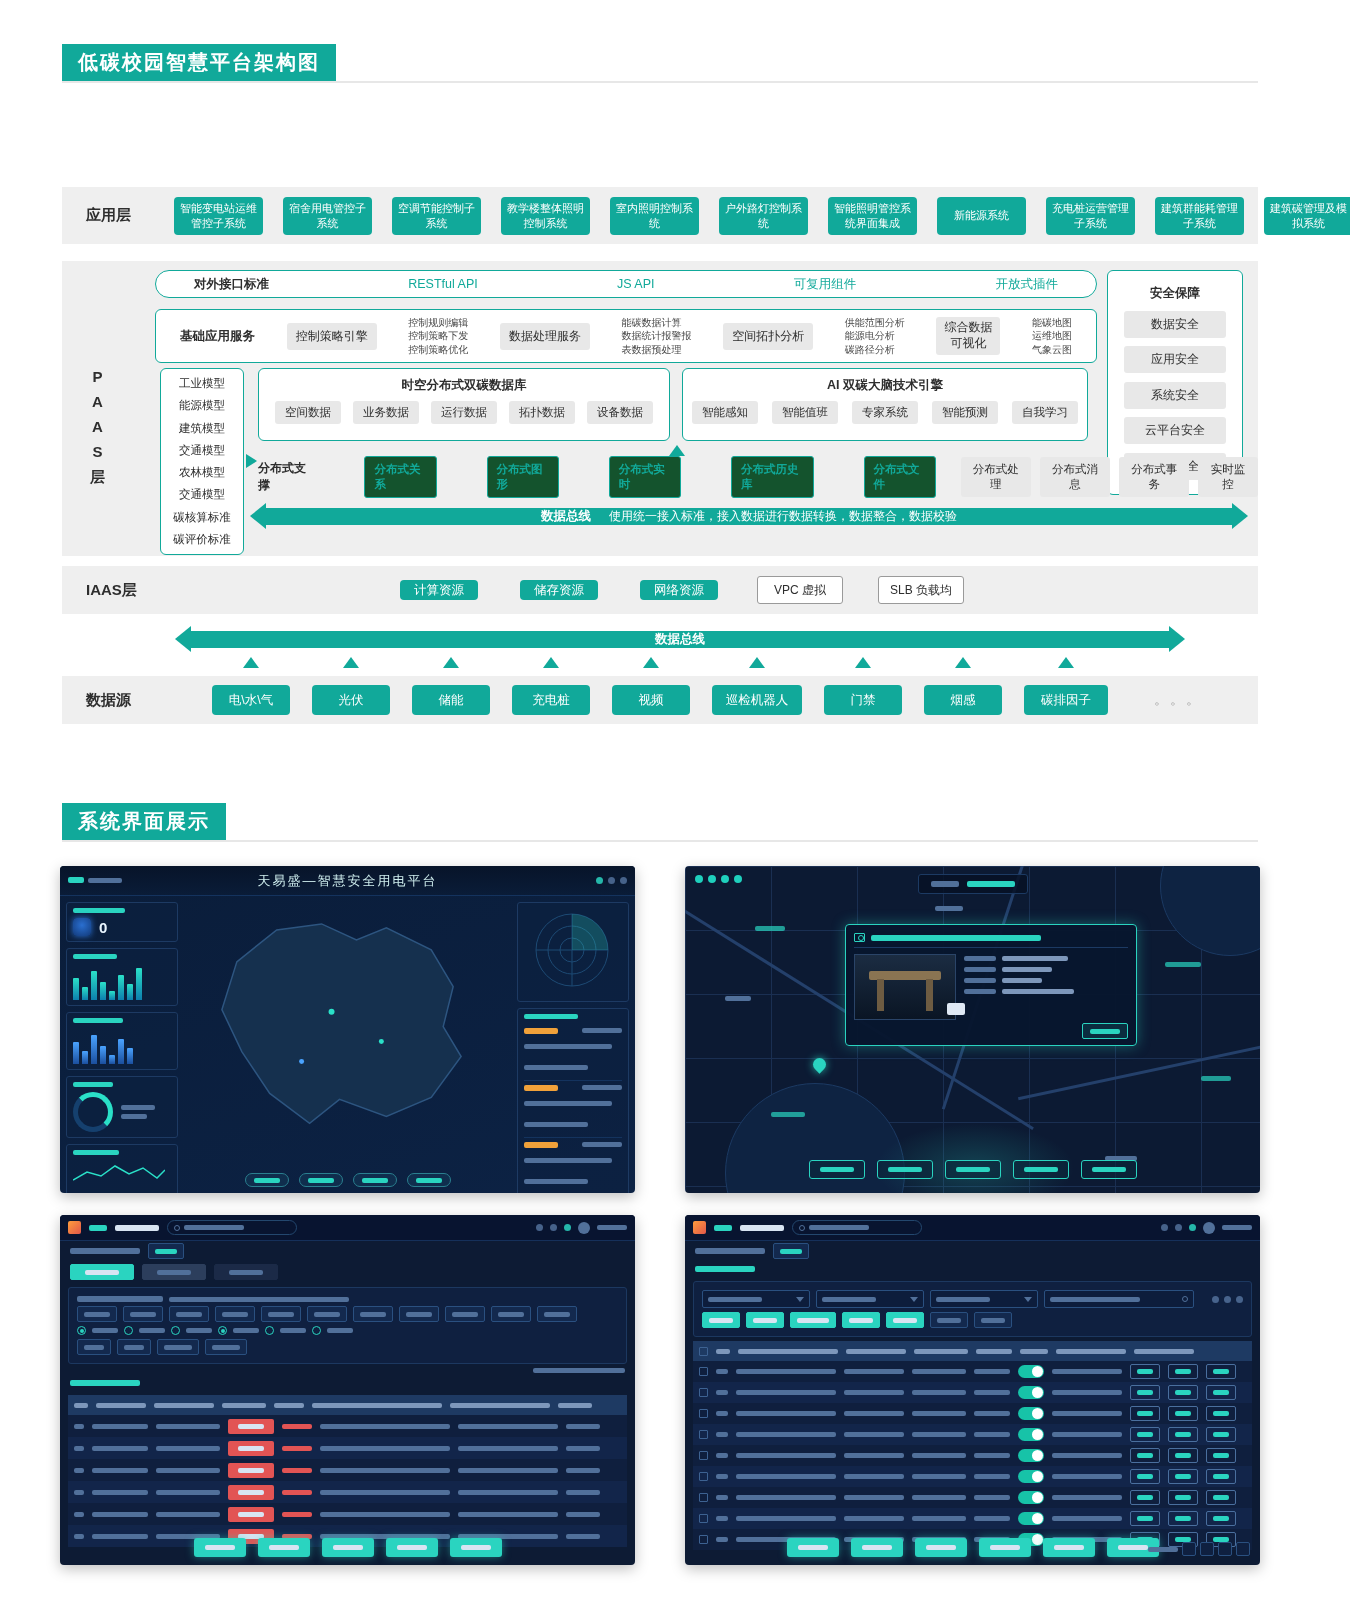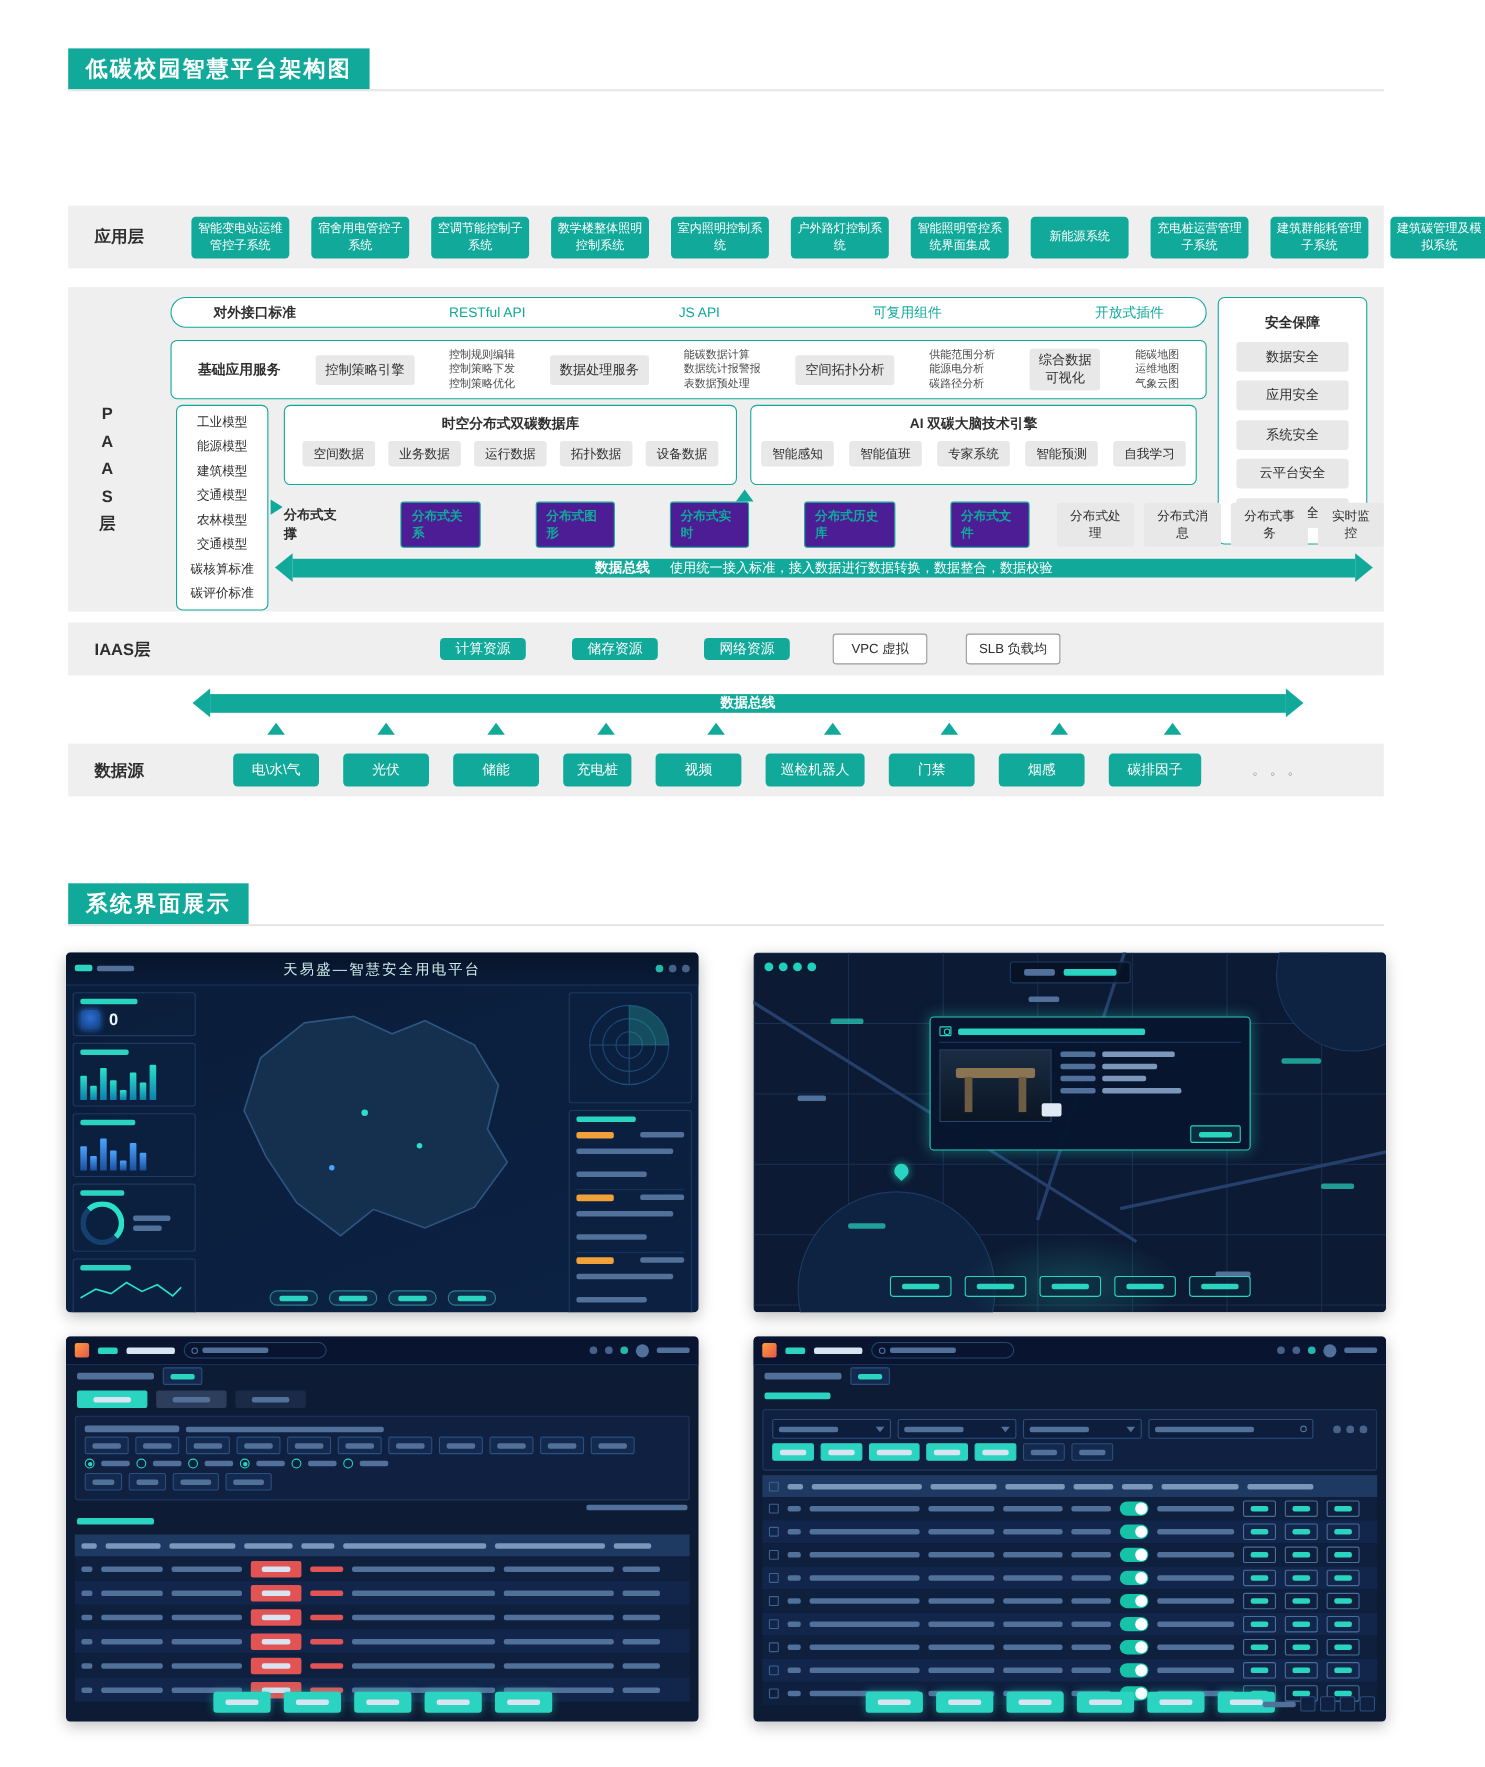--- a/index.html
+++ b/index.html
@@ -43,21 +43,21 @@
 .arr-r{position:absolute;left:184px;top:193px;width:0;height:0;border-top:7px solid transparent;border-bottom:7px solid transparent;border-left:11px solid var(--teal);}
 .db-box{position:absolute;left:196px;top:107px;width:412px;height:73px;border-radius:6px;text-align:center;}
 .ai-box{position:absolute;left:620px;top:107px;width:406px;height:73px;border-radius:6px;text-align:center;}
 .box-title{font-size:12.5px;color:var(--ink);font-weight:bold;margin-top:8px;}
 .box-items{display:flex;justify-content:center;gap:12px;margin-top:7px;}
 .ai-box .box-items{gap:14px;}
 .box-items .gbox{padding:4px 10px;font-size:11.5px;}
 .arr-up{position:absolute;left:607px;top:184px;width:0;height:0;border-left:8px solid transparent;border-right:8px solid transparent;border-bottom:11px solid var(--teal);}
 .dist-row{position:absolute;left:196px;top:201px;width:1000px;height:30px;display:flex;align-items:center;gap:9px;}
 .dist-lab{font-size:12px;font-weight:bold;color:var(--ink);margin-right:2px;}
-.tealbox{background:#4c1d95;border:1px solid var(--teal);color:var(--teal);border-radius:3px;padding:5px 9px;font-size:11.5px;font-weight:bold;margin-left:41px;}
+.tealbox{background:#14532d;border:1px solid var(--teal);color:var(--teal);border-radius:3px;padding:5px 9px;font-size:11.5px;font-weight:bold;margin-left:41px;}
 .dist-row .gbox{padding:5px 9px;font-size:11.5px;}
 .ml18{margin-left:16px;}
 .sec-col{position:absolute;left:1045px;top:9px;width:136px;height:225px;border-radius:6px;display:flex;flex-direction:column;justify-content:space-evenly;align-items:center;padding:6px 0;}
 .sec-col .box-title{margin-top:0;}
 .sec-col .gbox{width:102px;padding:5px 0;font-size:12px;}
 
 
 .bus{display:flex;align-items:center;position:absolute;}
 .bh{width:0;height:0;border-top:13px solid transparent;border-bottom:13px solid transparent;}
 .bl{border-right:16px solid var(--teal);}
@@ -370,21 +370,21 @@
         </span>
     </div>
   </div>
 
   <div class="band src-band">
     <div class="band-label">数据源</div>
     <div class="src-row">
       <div class="tbtn src-btn" style="width:78px">电\水\气</div>
       <div class="tbtn src-btn" style="width:78px">光伏</div>
       <div class="tbtn src-btn" style="width:78px">储能</div>
-      <div class="tbtn src-btn" style="width:62px">充电桩</div>
+      <div class="tbtn src-btn" style="width:78px">充电桩</div>
       <div class="tbtn src-btn" style="width:78px">视频</div>
       <div class="tbtn src-btn" style="width:90px">巡检机器人</div>
       <div class="tbtn src-btn" style="width:78px">门禁</div>
       <div class="tbtn src-btn" style="width:78px">烟感</div>
       <div class="tbtn src-btn" style="width:84px">碳排因子</div>
       <span class="dots">。。。</span>
     </div>
   </div>
 
   <div class="sec-head" style="top:803px">

